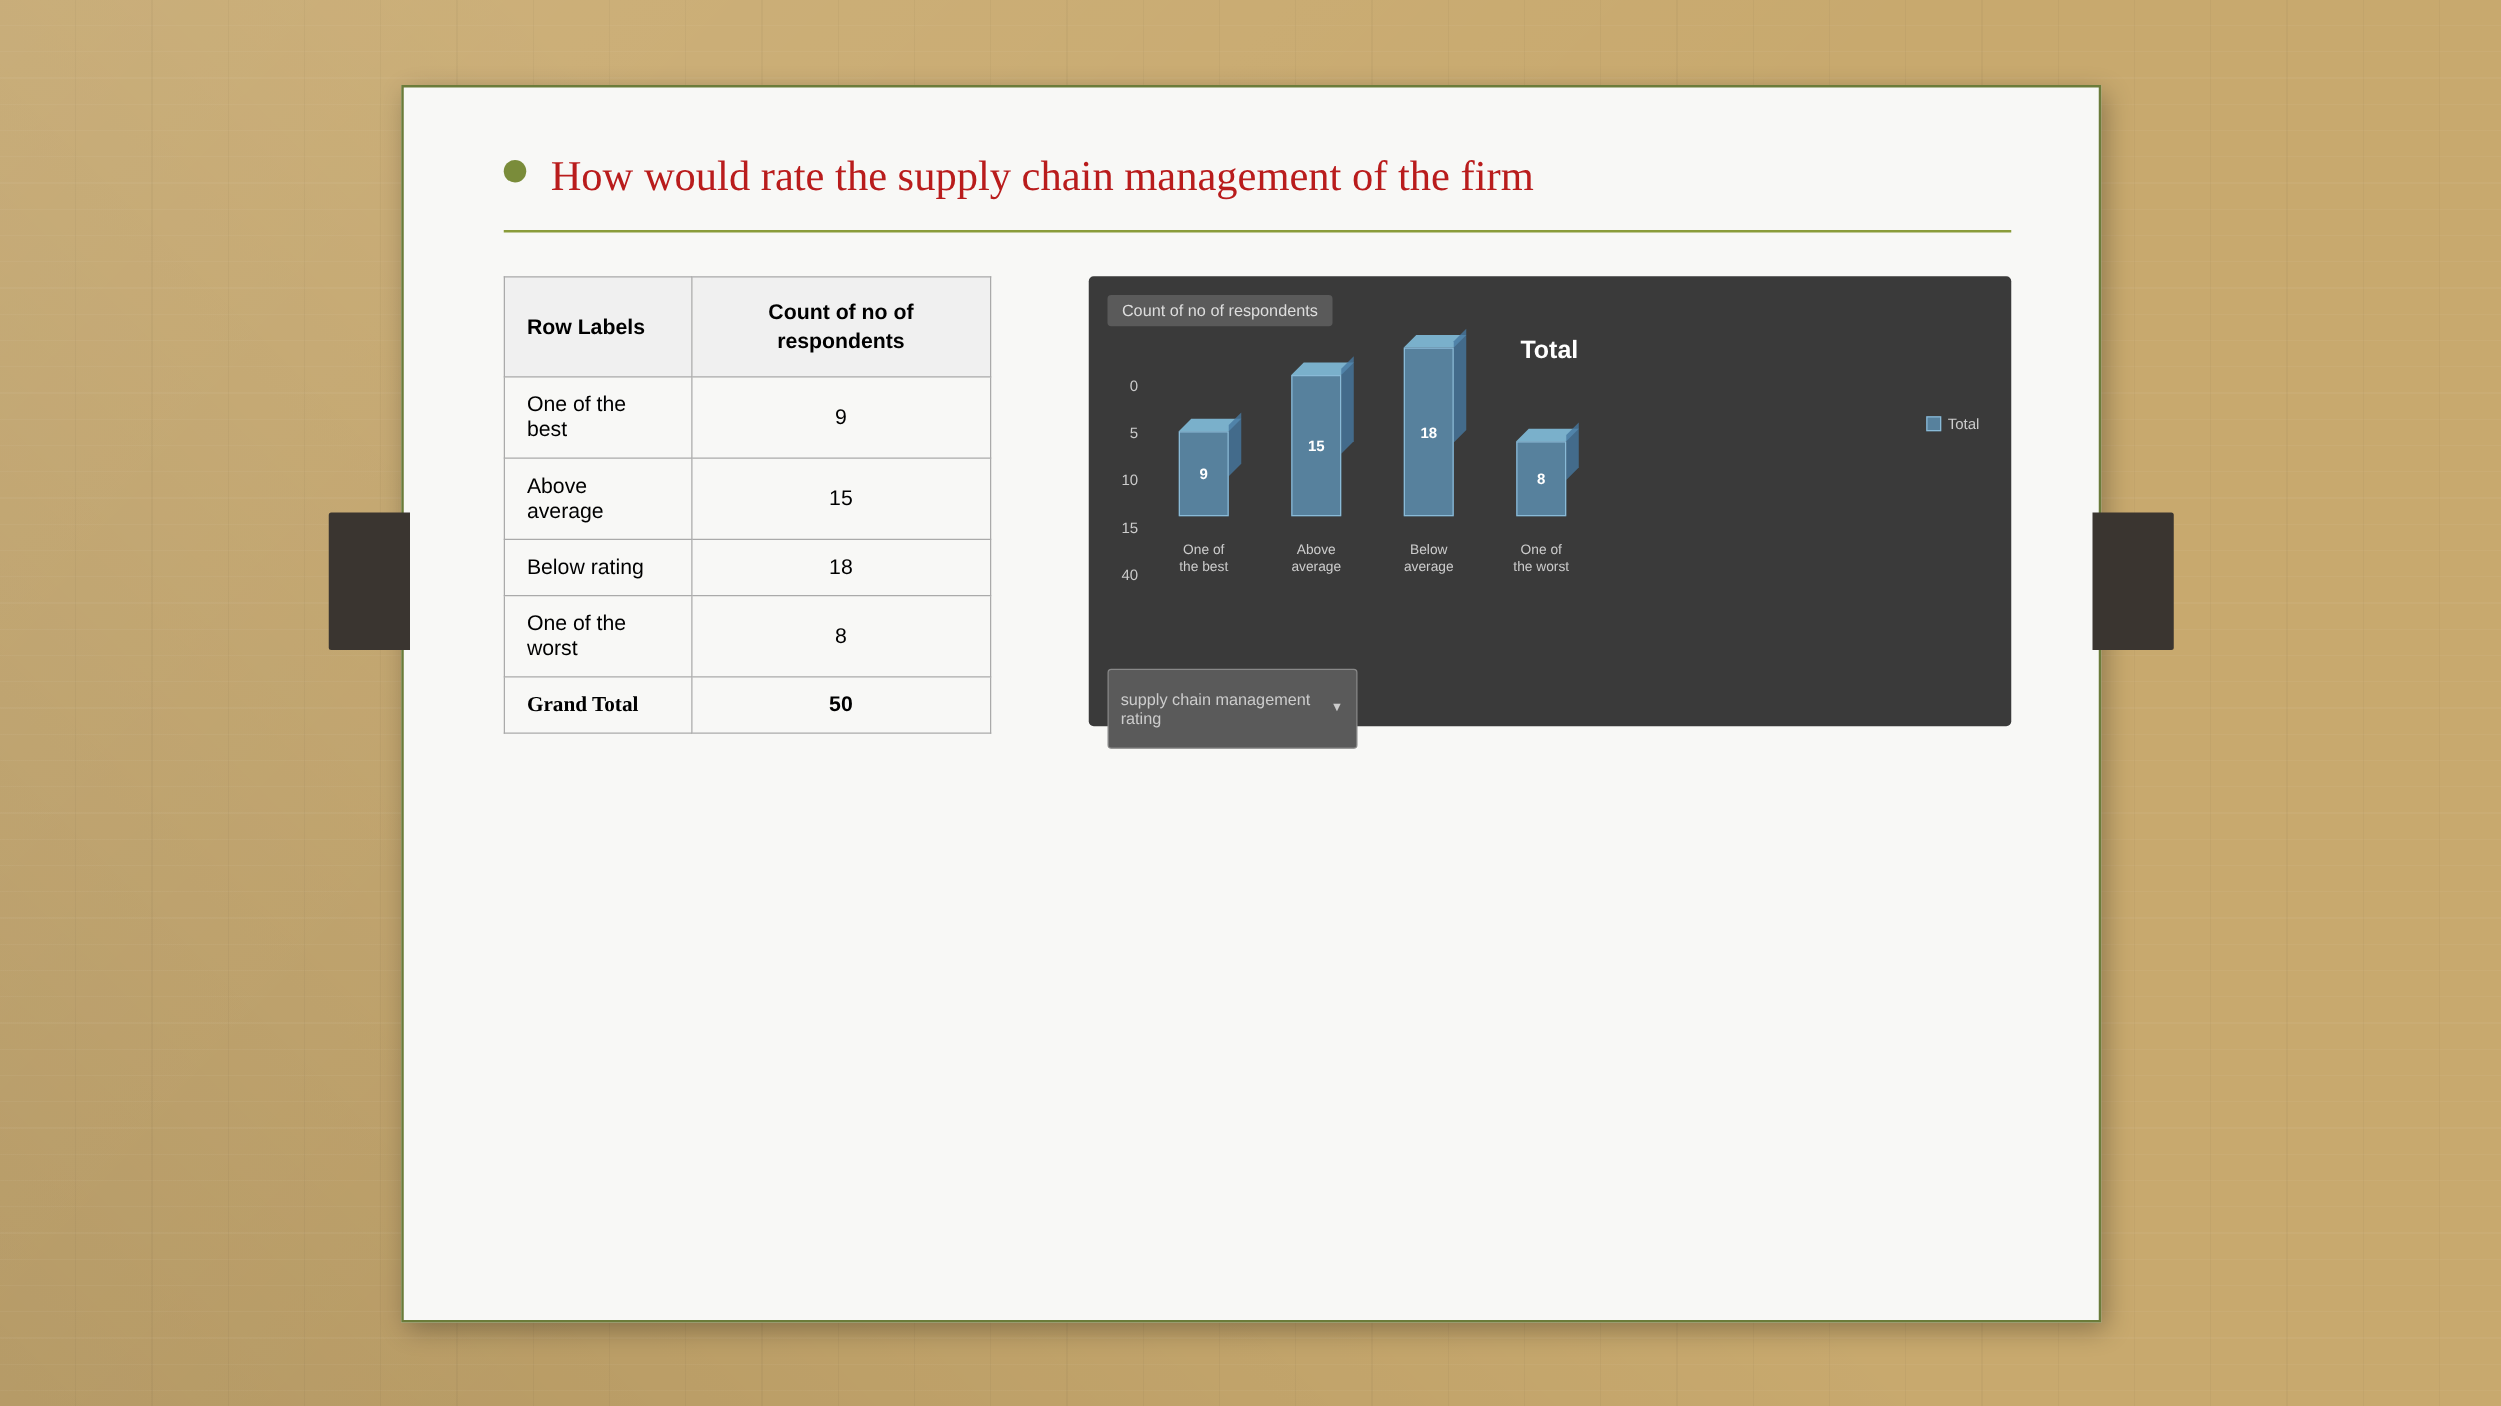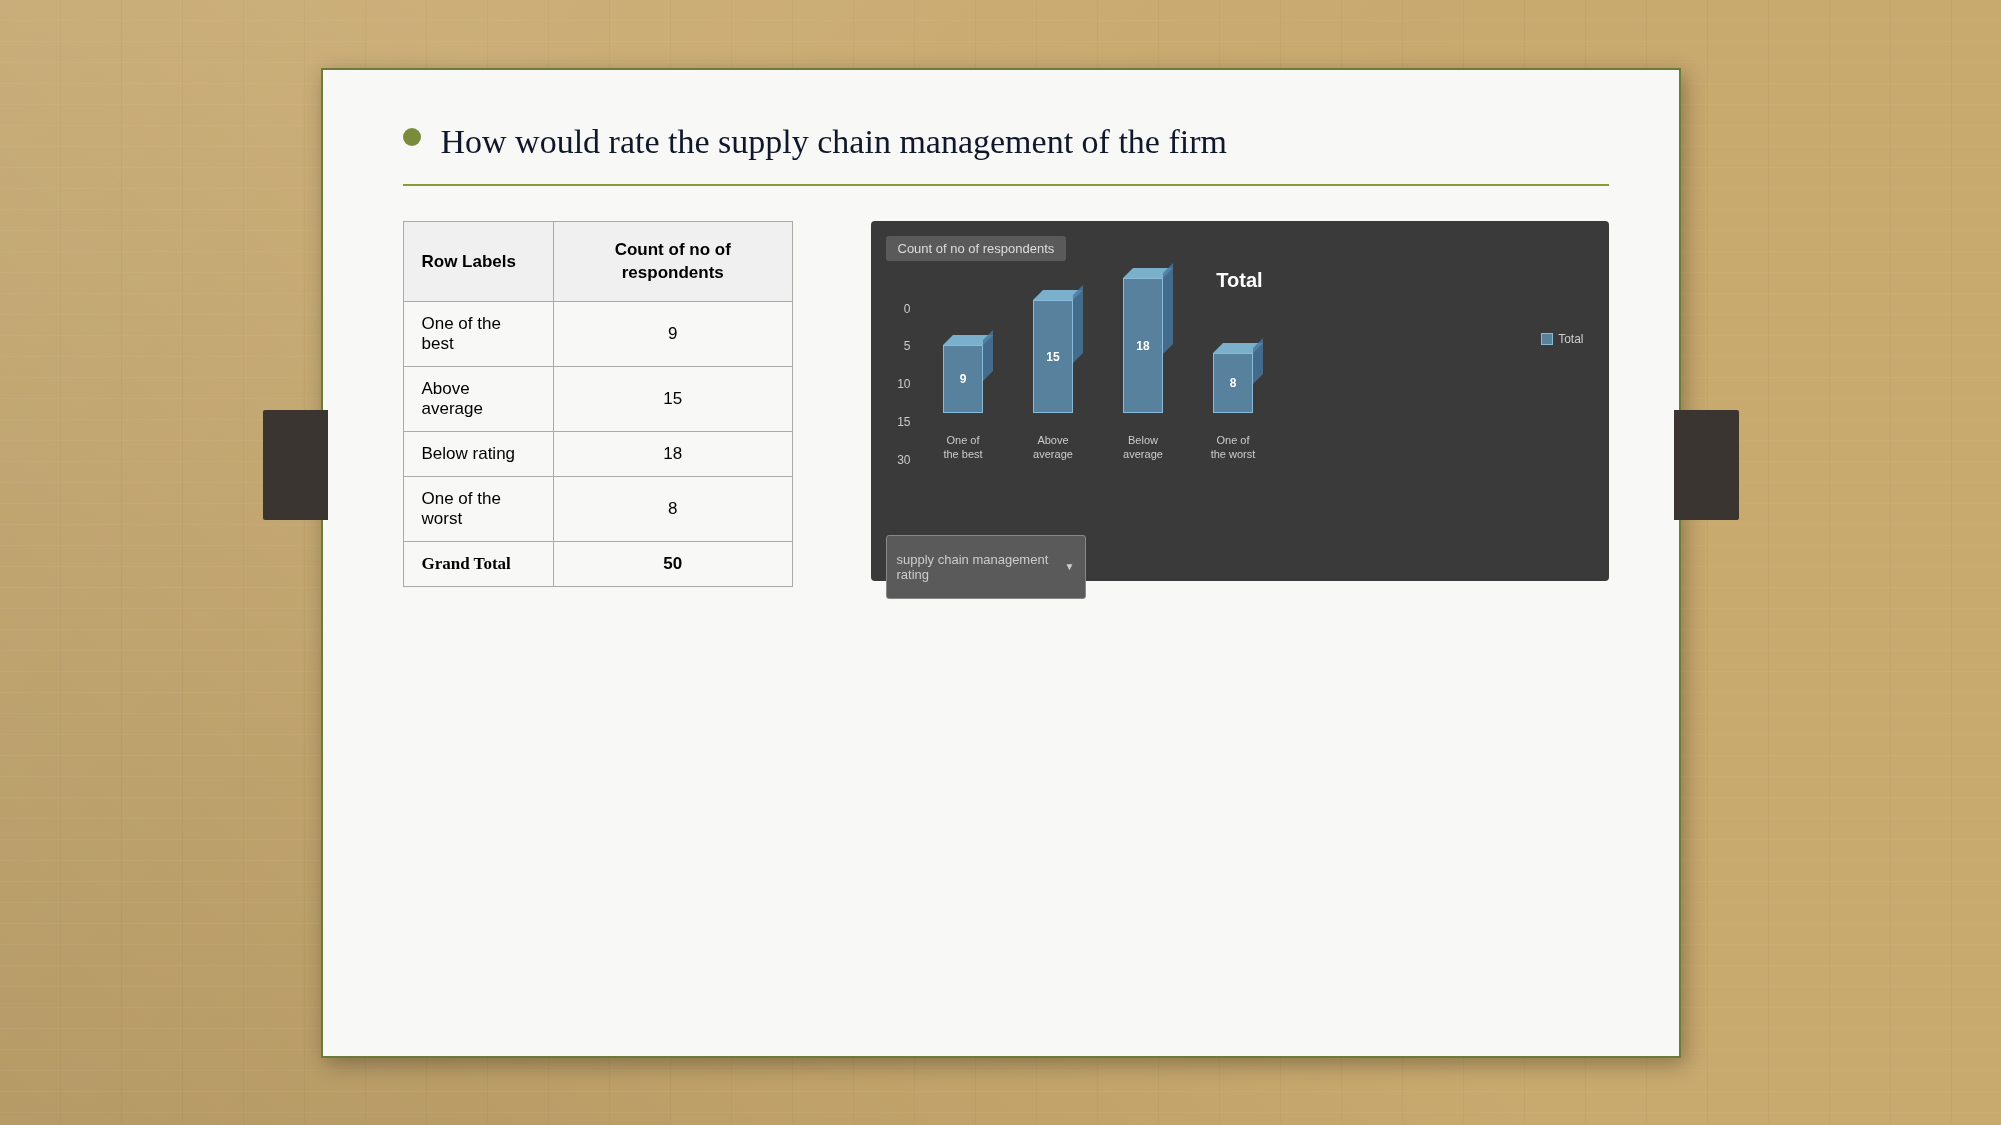--- a/index.html
+++ b/index.html
@@ -94,21 +94,21 @@
       width: 18px;
       height: 18px;
       background: #7a8c3a;
       border-radius: 50%;
       flex-shrink: 0;
       margin-top: 8px;
     }
 
     .bullet-text {
       font-size: 34px;
-      color: #0f172a;
+      color: #b91c1c;
       font-family: Georgia, serif;
       line-height: 1.3;
       font-weight: 400;
     }
 
     .divider-line {
       width: 100%;
       height: 2px;
       background: #8a9c3a;
       margin: 20px 0 35px 0;
@@ -382,21 +382,21 @@
       </tfoot>
     </table>
 
     <div class="chart-container">
       <div class="chart-title-bar">Count of no of respondents</div>
       <div class="chart-main-title">Total</div>
 
       <div class="chart-body">
 
         <div class="chart-y-axis">
-          <span>30</span>
+          <span>40</span>
           <span>15</span>
           <span>10</span>
           <span>5</span>
           <span>0</span>
         </div>
 
         <div class="chart-plot-area">
           <div class="bars-group" id="bars-group">
           <div class="bar-wrapper">
       <div class="bar-3d" style="height:68px;">

